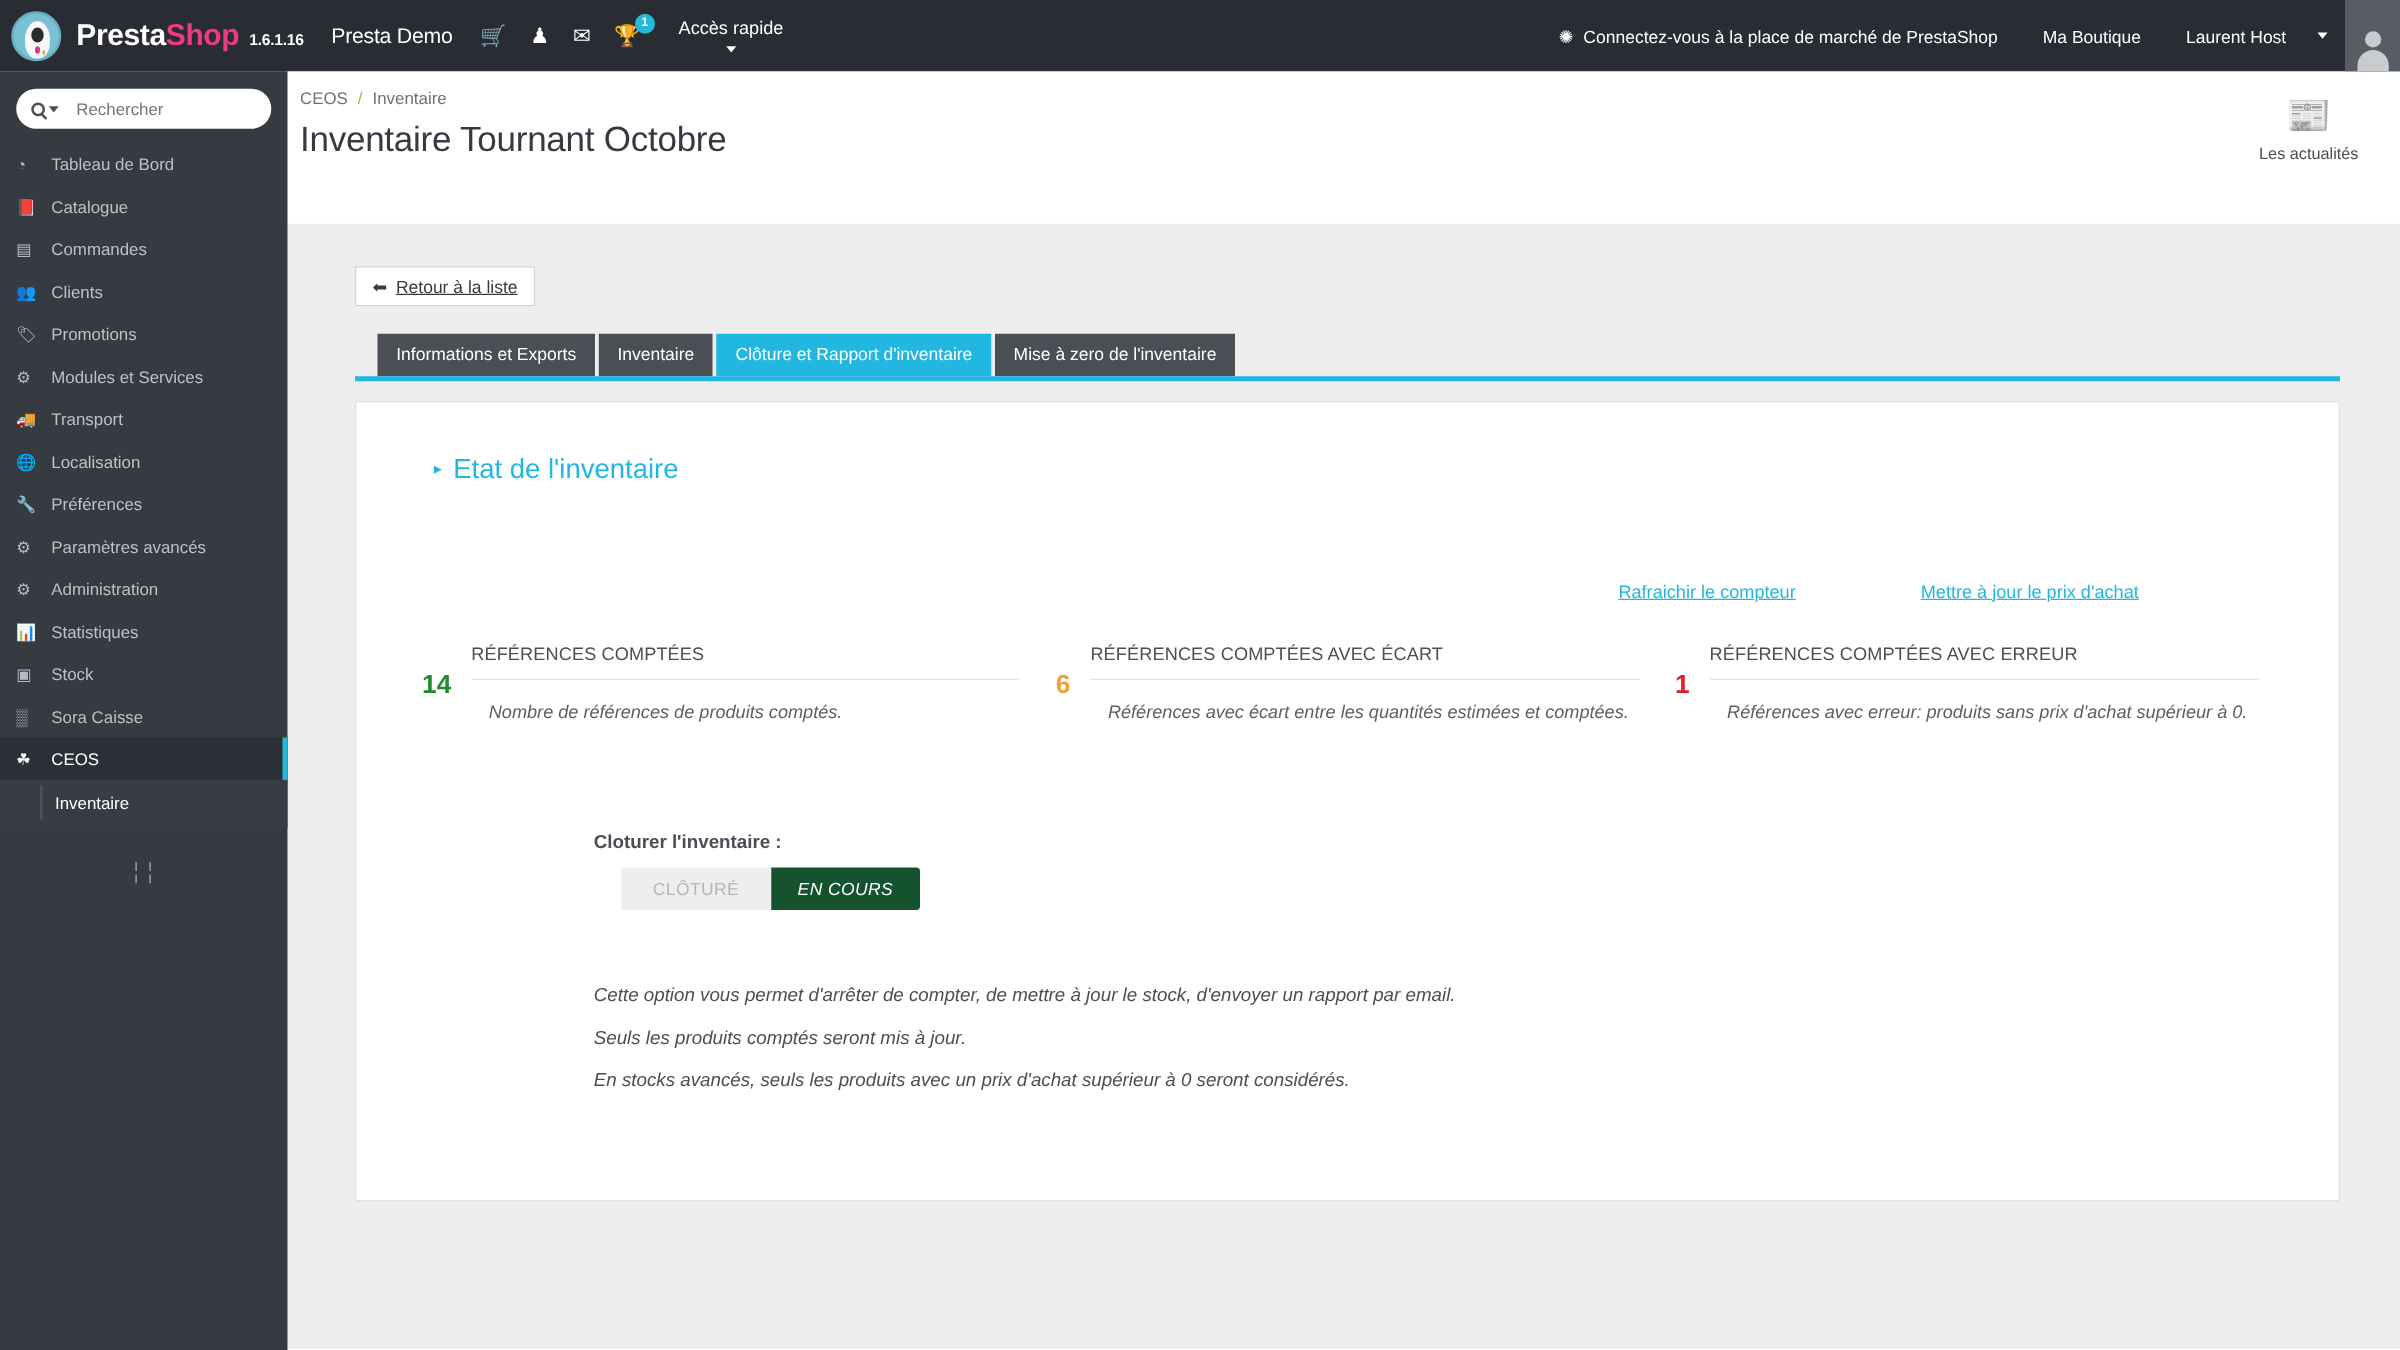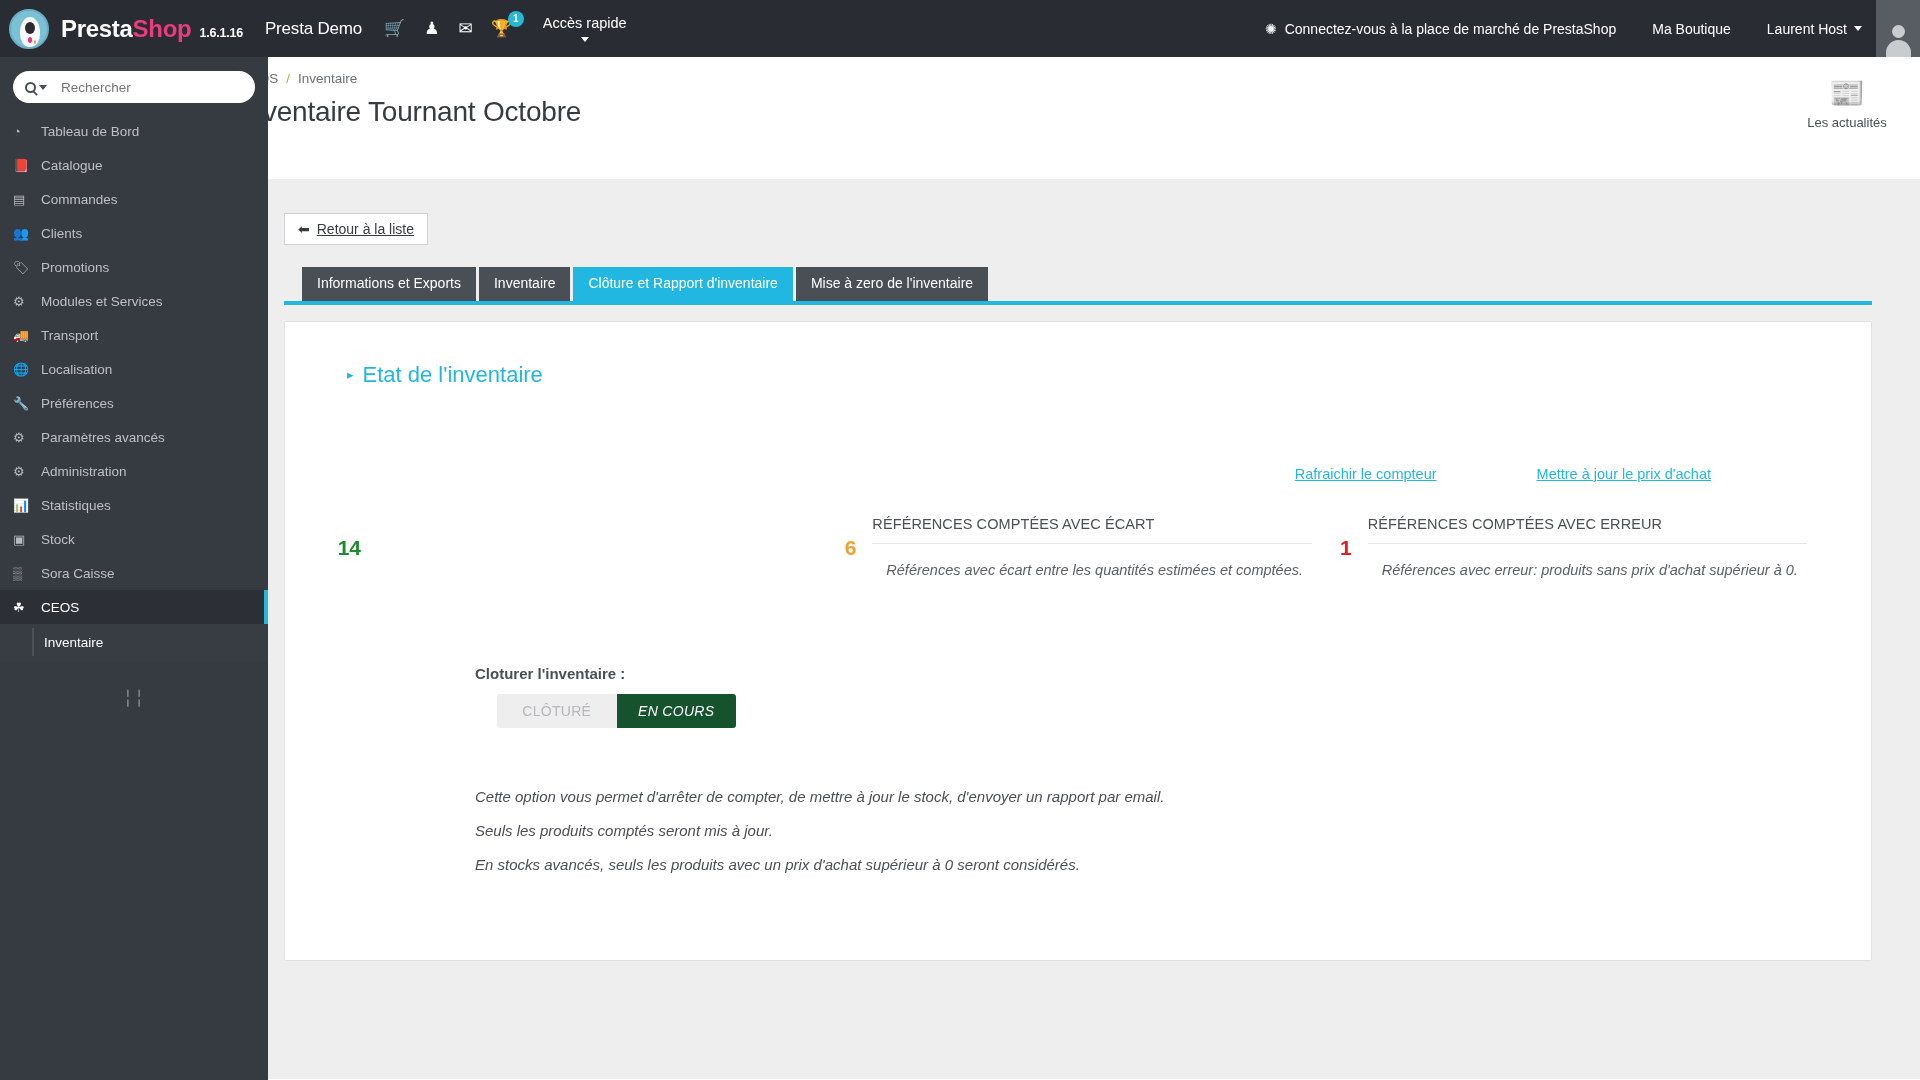--- a/index.html
+++ b/index.html
@@ -82,21 +82,21 @@
   }
   .hdr-right .marketplace {
     font-size: 14px; color: #ffffff; display: flex; align-items: center; gap: 8px;
     cursor: pointer;
   }
   .hdr-right .hdr-link {
     font-size: 14px; color: #ffffff; margin-left: 36px; cursor: pointer;
   }
   .hdr-right .employee {
     font-size: 14px; color: #ffffff; margin-left: 36px;
-    display: flex; align-items: center; gap: 7px; cursor: pointer;
+    display: flex; align-items: center; gap: 25px; cursor: pointer;
   }
   .avatar-box {
     width: 44px; height: 57px; margin-left: 14px;
     background: #585d63; display: flex; align-items: flex-end; justify-content: center;
     overflow: hidden;
   }
   .avatar-person {
     width: 30px; height: 34px; position: relative;
   }
   .avatar-person::before {
@@ -104,21 +104,21 @@
     width: 13px; height: 13px; border-radius: 50%; background: #c9ccce;
   }
   .avatar-person::after {
     content: ""; position: absolute; left: 3px; top: 17px;
     width: 25px; height: 19px; border-radius: 13px 13px 0 0; background: #c9ccce;
   }
 
   
   #sidebar {
     position: absolute; top: 57px; left: 0;
-    width: 268px; height: 1023px;
+    width: 230px; height: 1023px;
     background: #363a41;
     z-index: 30;
   }
   .search-wrap { padding: 14px 13px 11px 13px; }
   .search-box {
     height: 32px; background: #ffffff; border-radius: 16px;
     display: flex; align-items: center; padding: 0 12px;
   }
   .search-icon-grp {
     display: flex; align-items: center; gap: 3px; color: #555a60; font-size: 13px;
@@ -444,20 +444,24 @@
       </div>
 
       <div class="links-row">
         <a class="link-a">Rafraichir le compteur</a>
         <a class="link-a">Mettre à jour le prix d'achat</a>
       </div>
 
       <div class="stats-row" id="stats-row">
           <div class="stat">
             <div class="stat-num" style="color: rgb(31, 138, 46);">14</div>
+            <div class="stat-body">
+              <div class="stat-title">RÉFÉRENCES COMPTÉES</div>
+              <div class="stat-desc">Nombre de références de produits comptés.</div>
+            </div>
           </div>
           <div class="stat">
             <div class="stat-num" style="color: rgb(240, 160, 48);">6</div>
             <div class="stat-body">
               <div class="stat-title">RÉFÉRENCES COMPTÉES AVEC ÉCART</div>
               <div class="stat-desc">Références avec écart entre les quantités estimées et comptées.</div>
             </div>
           </div>
           <div class="stat">
             <div class="stat-num" style="color: rgb(224, 32, 32);">1</div>

